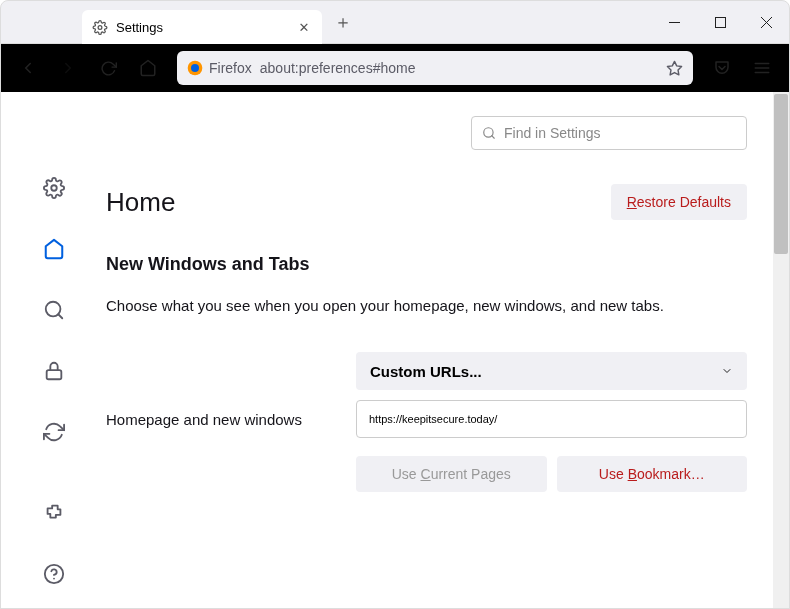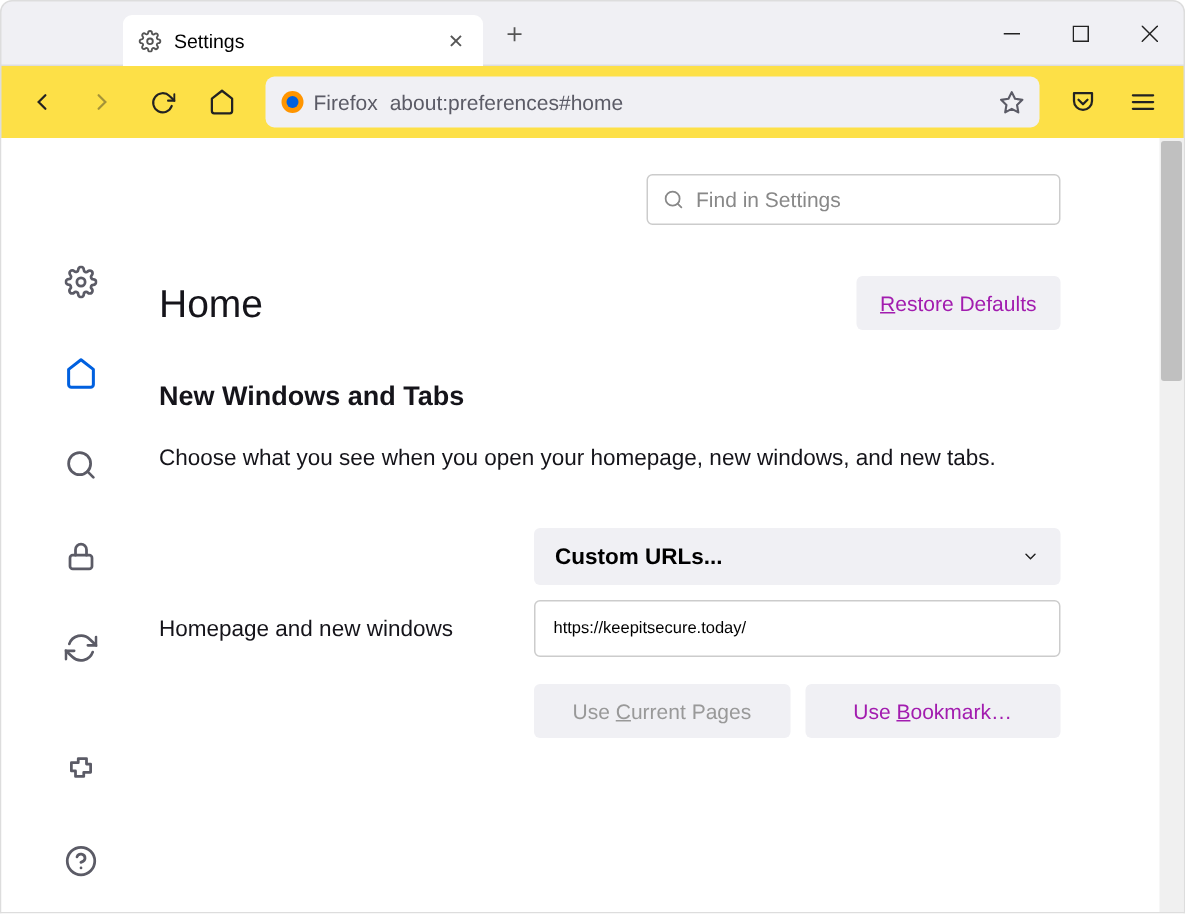--- a/index.html
+++ b/index.html
@@ -9,47 +9,47 @@
 .titlebar { height: 44px; background: #f0f0f4; display: flex; align-items: center; border-top-left-radius: 8px; border-top-right-radius: 8px; border: 1px solid #ddd; padding-left: 33px; }
 .tab { margin-left: 48px; background: #fff; width: 240px; height: 34px; margin-top: 10px; border-radius: 6px 6px 0 0; display: flex; align-items: center; padding: 0 10px; gap: 8px; font-size: 13px; }
 .tab svg { flex: 0 0 16px; }
 .tab-title { flex: 1; }
 .tab-close { width: 16px; text-align: center; color: #555; cursor: pointer; }
 .new-tab { width: 30px; height: 30px; display: flex; align-items: center; justify-content: center; margin-left: 6px; color: #555; font-size: 18px; cursor: pointer; }
 .win-ctrls { margin-left: auto; display: flex; }
 .win-btn { width: 46px; height: 44px; display: flex; align-items: center; justify-content: center; cursor: pointer; }
 
 
-.toolbar { height: 48px; background: #fde047; display: flex; align-items: center; padding: 0 10px; gap: 6px; border-left: 1px solid #ddd; border-right: 1px solid #ddd; }
+.toolbar { height: 48px; background: #000000; display: flex; align-items: center; padding: 0 10px; gap: 6px; border-left: 1px solid #ddd; border-right: 1px solid #ddd; }
 .tb-btn { width: 34px; height: 34px; display: flex; align-items: center; justify-content: center; border-radius: 4px; cursor: pointer; }
 .tb-btn.disabled { opacity: 0.4; cursor: default; }
 .urlbar { flex: 1; height: 34px; background: #f0f0f4; border-radius: 6px; display: flex; align-items: center; padding: 0 10px; gap: 8px; font-size: 14px; margin: 0 6px; }
 .url-identity { display: flex; align-items: center; gap: 6px; color: #5b5b66; }
 .url-text { color: #5b5b66; }
 .url-spacer { flex: 1; }
 
 
-.content-wrap { display: flex; height: 517px; border: 1px solid #ddd; border-top: none; gap: 40px; }
+.content-wrap { display: flex; height: 517px; border: 1px solid #ddd; border-top: none; }
 .scrolltrack { width: 16px; background: #f0f0f0; display: flex; flex-direction: column; align-items: center; }
 .scrollthumb { width: 14px; height: 160px; background: #c0c0c0; border-radius: 2px; margin-top: 2px; }
 .page { flex: 1; display: flex; background: #fff; overflow: hidden; }
 
 
 .sidenav { width: 105px; display: flex; flex-direction: column; align-items: center; padding-top: 76px; gap: 20px; }
 .nav-btn { width: 42px; height: 42px; display: flex; align-items: center; justify-content: center; border-radius: 6px; cursor: pointer; }
 .nav-btn.active svg { stroke: #0060df; fill: none; }
 .nav-spacer { flex: 1; }
 
 
 .main { flex: 1; padding: 24px 26px 0 0; }
 .searchrow { display: flex; justify-content: flex-end; margin-bottom: 34px; }
 .searchbox { width: 276px; height: 34px; border: 1px solid #ccc; border-radius: 4px; display: flex; align-items: center; padding: 0 10px; gap: 8px; color: #888; font-size: 14px; }
 .headrow { display: flex; align-items: center; margin-bottom: 34px; }
 .page-title { font-size: 26px; font-weight: 400; color: #15141a; flex: 1; }
-.btn { height: 36px; padding: 0 16px; background: #f0f0f4; border: none; border-radius: 4px; font-size: 14px; cursor: pointer; color: #a21caf; }
+.btn { height: 36px; padding: 0 16px; background: #f0f0f4; border: none; border-radius: 4px; font-size: 14px; cursor: pointer; color: #b91c1c; }
 .btn.disabled { color: #999; cursor: default; }
 .section-title { font-size: 18px; font-weight: 600; color: #15141a; margin-bottom: 20px; }
 .section-desc { font-size: 15px; color: #15141a; margin-bottom: 36px; line-height: 1.4; }
 
 .row { display: flex; align-items: center; margin-bottom: 10px; }
 .row-label { width: 250px; font-size: 15px; color: #15141a; }
 .row-ctrl { flex: 1; }
 
 .select { width: 100%; height: 38px; background: #f0f0f4; border-radius: 4px; display: flex; align-items: center; padding: 0 14px; font-size: 15px; font-weight: 700; cursor: pointer; }
 .select .chev { margin-left: auto; }

